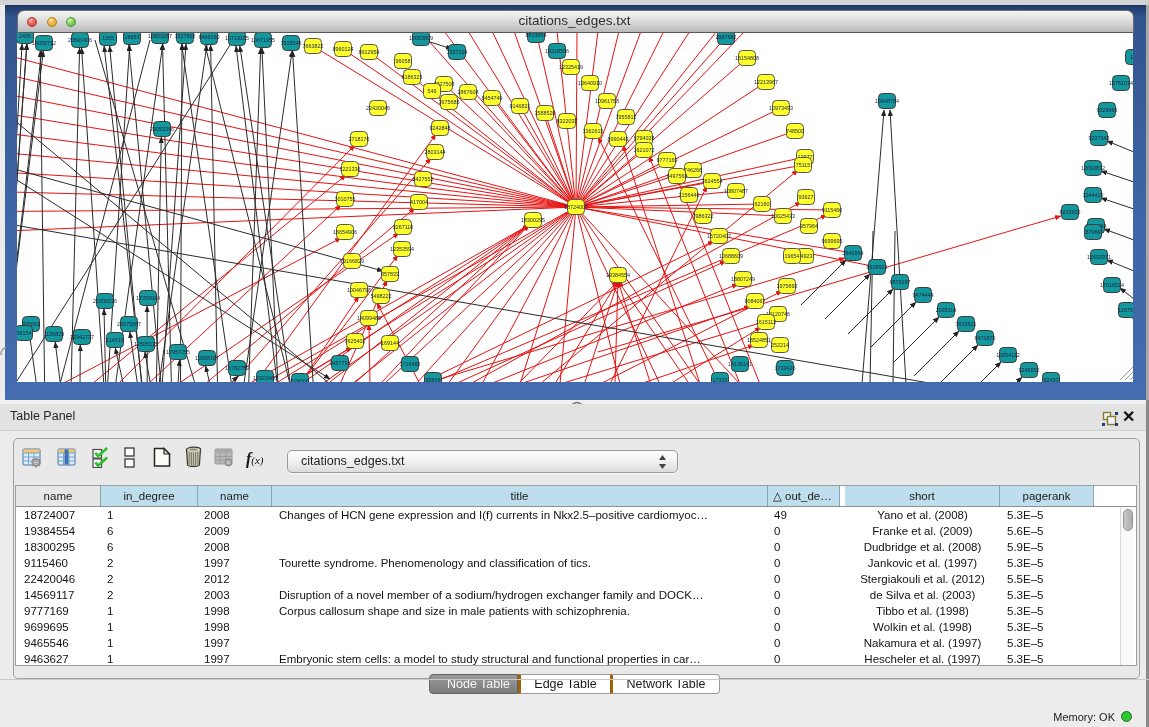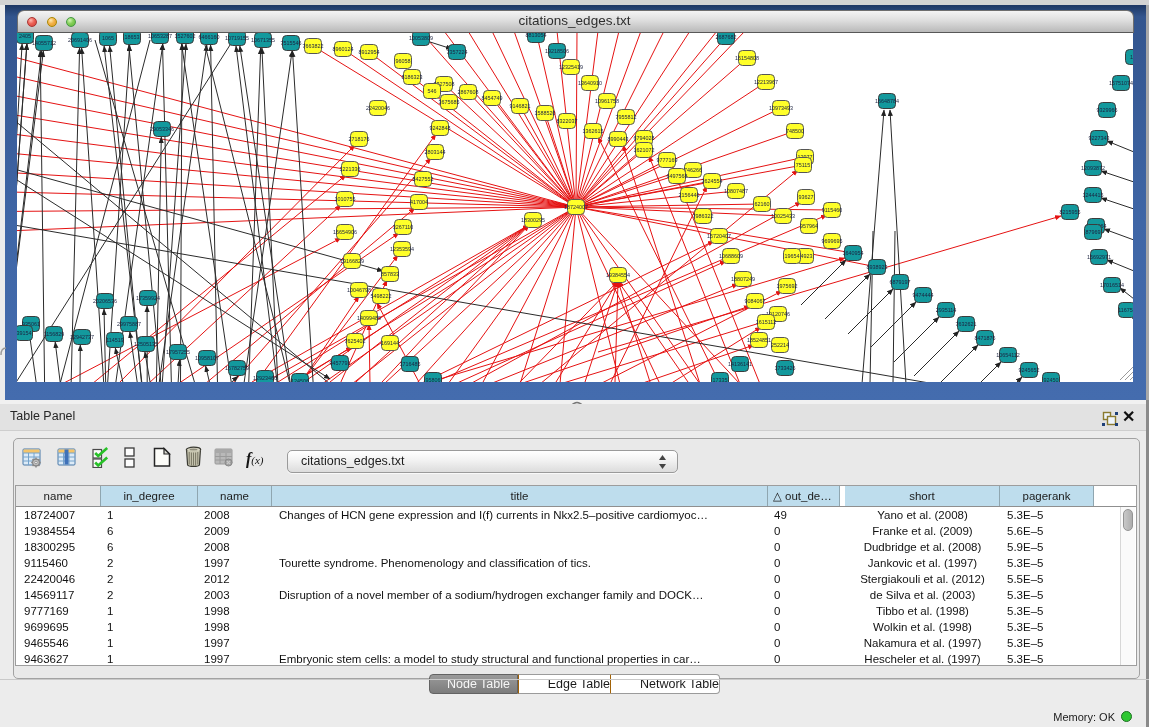--- a/index.html
+++ b/index.html
@@ -57,21 +57,21 @@
   background:linear-gradient(90deg,#c9c9c9,#adadad); border:1px solid #939393; border-radius:5px; }
 
 
 #tabs { left:429px; top:674px; height:20px; display:flex; font-size:12.5px; }
 .tab { height:20px; line-height:19px; text-align:center; background:#fff;
   border-top:1px solid #9b9b9b; border-bottom:1px solid #9b9b9b; color:#1a1a1a;
   font-size:12.5px; }
 .tab.sel { background:linear-gradient(180deg,#9a9a9a,#7c7c7c); color:#f6f6f6;
   border:1px solid #636363; border-radius:4px 0 0 4px;padding-left:10px; }
 .tab.last { border-radius:0 4px 4px 0; border-right:1px solid #9b9b9b; }
-.tab.mid { border-left:1px solid #a16207;text-align:right; }
+.tab.mid { border-left:3px solid #a16207; }
 #botline { left:0; top:679px; width:1149px; height:1px; background:#c9c9c9; }
 #memtxt { right:34px; top:711px; font-size:11px; color:#1b1b1b; }
 #memdot { left:1121px; top:711px; width:11px; height:11px; border-radius:50%;
   background:#2ec832; border:1.5px solid #1e6f22; }
 </style>
 </head>
 <body>
 <div class="abs" id="topgray"></div>
 <div class="abs" id="blueframe"></div>
 <div class="abs" id="rightgray-top"></div>
@@ -673,20 +673,21 @@
       <div class="c" style="left:188px;top:0;width:68px">2003</div>
       <div class="c" style="left:263px;top:0;width:489px">Disruption of a novel member of a sodium/hydrogen exchanger family and DOCK…</div>
       <div class="c" style="left:758px;top:0;width:71px">0</div>
       <div class="c" style="left:829px;top:0;width:155px;text-align:center">de Silva et al. (2003)</div>
       <div class="c" style="left:991px;top:0;width:87px">5.3E–5</div>
     </div>
 <div class="row" style="left:0;top:117px">
       <div class="c" style="left:8px;top:0;width:77px">9777169</div>
       <div class="c" style="left:91px;top:0;width:91px">1</div>
       <div class="c" style="left:188px;top:0;width:68px">1998</div>
+      <div class="c" style="left:263px;top:0;width:489px">Corpus callosum shape and size in male patients with schizophrenia.</div>
       <div class="c" style="left:758px;top:0;width:71px">0</div>
       <div class="c" style="left:829px;top:0;width:155px;text-align:center">Tibbo et al. (1998)</div>
       <div class="c" style="left:991px;top:0;width:87px">5.3E–5</div>
     </div>
 <div class="row" style="left:0;top:133px">
       <div class="c" style="left:8px;top:0;width:77px">9699695</div>
       <div class="c" style="left:91px;top:0;width:91px">1</div>
       <div class="c" style="left:188px;top:0;width:68px">1998</div>
       <div class="c" style="left:758px;top:0;width:71px">0</div>
       <div class="c" style="left:829px;top:0;width:155px;text-align:center">Wolkin et al. (1998)</div>

